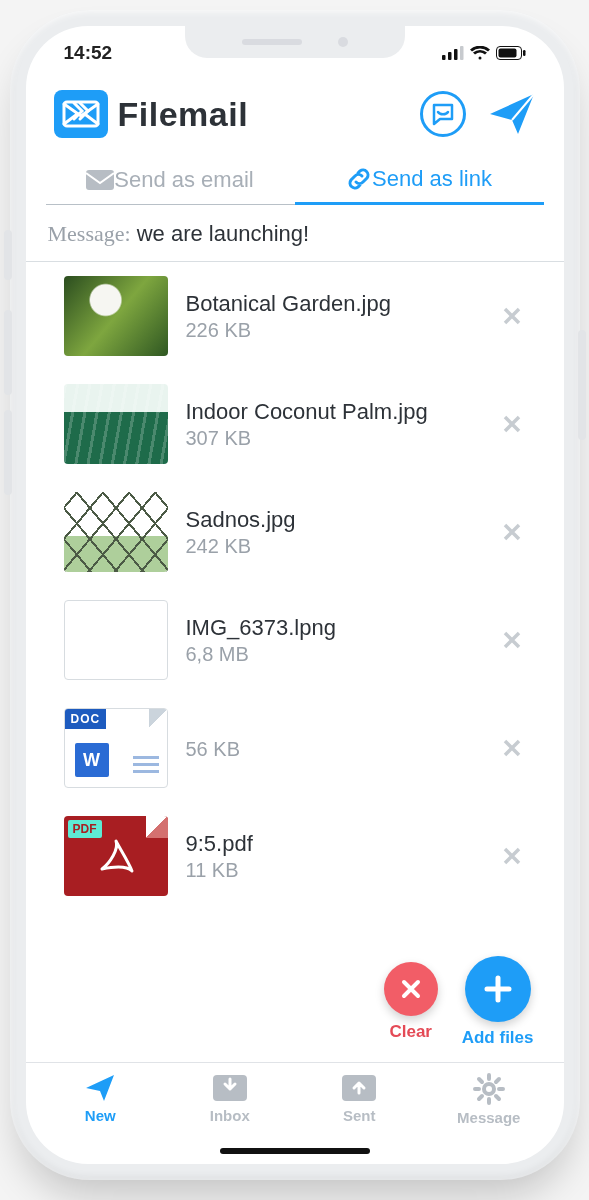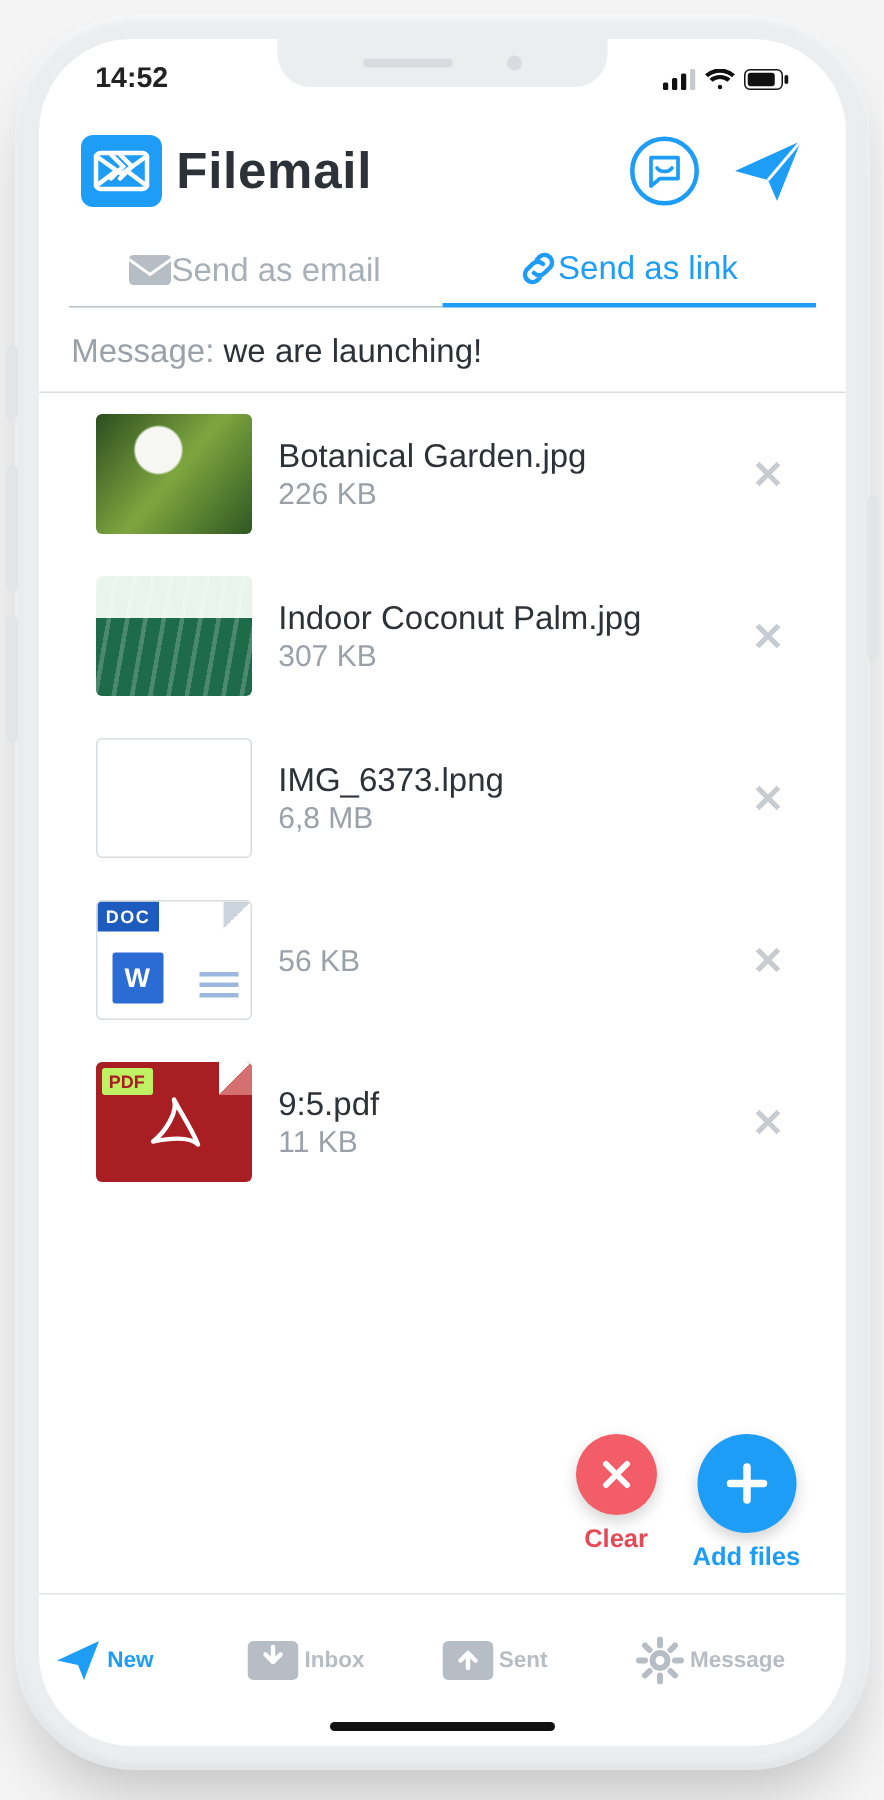--- a/index.html
+++ b/index.html
@@ -50,21 +50,21 @@
   .tab {
     flex:1; display:flex; align-items:center; justify-content:center; gap:0;
     padding:10px 0 10px; font-size:22px; font-weight:400;
     border-bottom:1px solid #b8c0c7;
   }
   .tab.inactive { color:#a8afb7; }
   .tab.active { color:#1e9df7; border-bottom:3px solid #1e9df7; }
   .message-row {
     padding: 16px 22px 14px; font-size:22px; border-bottom:1px solid #d9dee2;
   }
-  .msg-label { color:#9aa1a9; }
+  .msg-label { color:#9aa1a9;font-family:Liberation Serif, serif; }
   .msg-val { color:#2d3238; }
   .files { flex:1; overflow:hidden; }
   .file-row {
     display:flex; align-items:center; gap:18px; padding:14px 38px;
   }
   .thumb { width:104px; height:80px; border-radius:4px; flex-shrink:0; display:flex; align-items:center; justify-content:center; overflow:hidden; }
   .finfo { flex:1; min-width:0; }
   .fname { font-size:22px; color:#2d3238; white-space:nowrap; overflow:hidden; text-overflow:ellipsis; }
   .fsize { font-size:20px; color:#9aa1a9; margin-top:2px; }
   .remove-x { width:28px; flex-shrink:0; display:flex; align-items:center; justify-content:center; }
@@ -81,43 +81,43 @@
   .t-photo { background:#fff; border:1px solid #d7dce0; padding:4px; display:flex; flex-direction:column;}
   .t-photo .p1{flex:2;background:linear-gradient(180deg,#8fb7d9 0 55%,#2b5e7c 55% 100%);}
   .t-photo .p2{height:14px;background:#e6e9ec;margin-top:4px;}
   .t-doc { background:#fff; border:1px solid #d7dce0; position:relative; }
   .t-doc .badge{position:absolute;top:0;left:0;background:#1d5bbf;color:#fff;font-size:12px;font-weight:700;padding:3px 6px;letter-spacing:1px;}
   .t-doc .w{position:absolute;bottom:10px;left:10px;width:34px;height:34px;background:#2a6bd4;display:flex;align-items:center;justify-content:center;color:#fff;font-weight:700;font-size:18px;border-radius:2px;}
   .t-doc .lines{position:absolute;right:8px;bottom:10px;width:26px;}
   .t-doc .lines div{height:3px;background:#9cb8e0;margin:4px 0;}
   .t-doc .fold{position:absolute;top:0;right:0;width:18px;height:18px;background:linear-gradient(135deg,#cbd4dc 0 50%,#fff 50% 100%);}
   .t-pdf { background:#a81e22; position:relative; }
-  .t-pdf .badge{position:absolute;top:4px;left:4px;background:#bef264;color:#a81e22;font-size:12px;font-weight:800;padding:2px 5px;border-radius:2px;}
+  .t-pdf .badge{position:absolute;top:4px;left:4px;background:#5eead4;color:#a81e22;font-size:12px;font-weight:800;padding:2px 5px;border-radius:2px;}
   .t-pdf .fold{position:absolute;top:0;right:0;width:22px;height:22px;background:linear-gradient(135deg,#fff 0 50%,#d4706f 50% 100%);}
   .t-pdf svg{color:#fff;}
 
   .fab-row {
-    position:absolute; right:30px; bottom:116px; display:flex; gap:24px; align-items:flex-start;
+    position:absolute; right:30px; bottom:116px; display:flex; gap:24px; align-items:center;
   }
   .fab { display:flex; flex-direction:column; align-items:center; gap:6px; }
   .fab-btn {
     width:54px; height:54px; border-radius:50%; display:flex; align-items:center; justify-content:center;
     box-shadow:0 4px 10px rgba(0,0,0,.18);
   }
   .fab.clear .fab-btn { background:#f25d67; }
   .fab.add .fab-btn { width:66px;height:66px; background:#1e9df7; }
   .fab-label { font-size:17px; font-weight:600; }
   .fab.clear .fab-label{ color:#e44a56; }
   .fab.add .fab-label{ color:#1e9df7; }
 
   .tabbar {
     height:102px; border-top:1px solid #e0e3e7; display:flex;
     padding: 10px 10px 24px;
   }
-  .titem { flex:1; display:flex; flex-direction:row; align-items:center; gap:4px; font-size:15px; font-weight:600;}
+  .titem { flex:1; display:flex; flex-direction:column; align-items:center; gap:4px; font-size:15px; font-weight:600;}
   .titem.active { color:#1e9df7; }
   .titem.inactive { color:#b7bdc4; }
   .home-ind { position:absolute; bottom:10px; left:50%; transform:translateX(-50%); width:150px; height:6px; background:#111; border-radius:4px; }
 </style>
 </head>
 <body>
 
 <div class="phone-outer">
   <div class="side-btn sb-left1"></div>
   <div class="side-btn sb-left2"></div>
@@ -219,20 +219,32 @@
           <div class="fname">Indoor Coconut Palm.jpg</div>
           <div class="fsize">307 KB</div>
         </div>
         <div class="remove-x">
           <svg width="20" height="20" viewBox="0 0 20 20">
               <path d="M3 3l14 14M17 3L3 17"></path>
             </svg>
         </div>
       </div>
 
+      <div class="file-row">
+        <div class="thumb t-grid"></div>
+        <div class="finfo">
+          <div class="fname">Sadnos.jpg</div>
+          <div class="fsize">242 KB</div>
+        </div>
+        <div class="remove-x">
+          <svg width="20" height="20" viewBox="0 0 20 20">
+              <path d="M3 3l14 14M17 3L3 17"></path>
+            </svg>
+        </div>
+      </div>
 
       <div class="file-row">
         <div class="thumb t-photo">
             <div class="p1"></div>
             <div class="p2"></div>
           </div>
         <div class="finfo">
           <div class="fname">IMG_6373.lpng</div>
           <div class="fsize">6,8 MB</div>
         </div>

